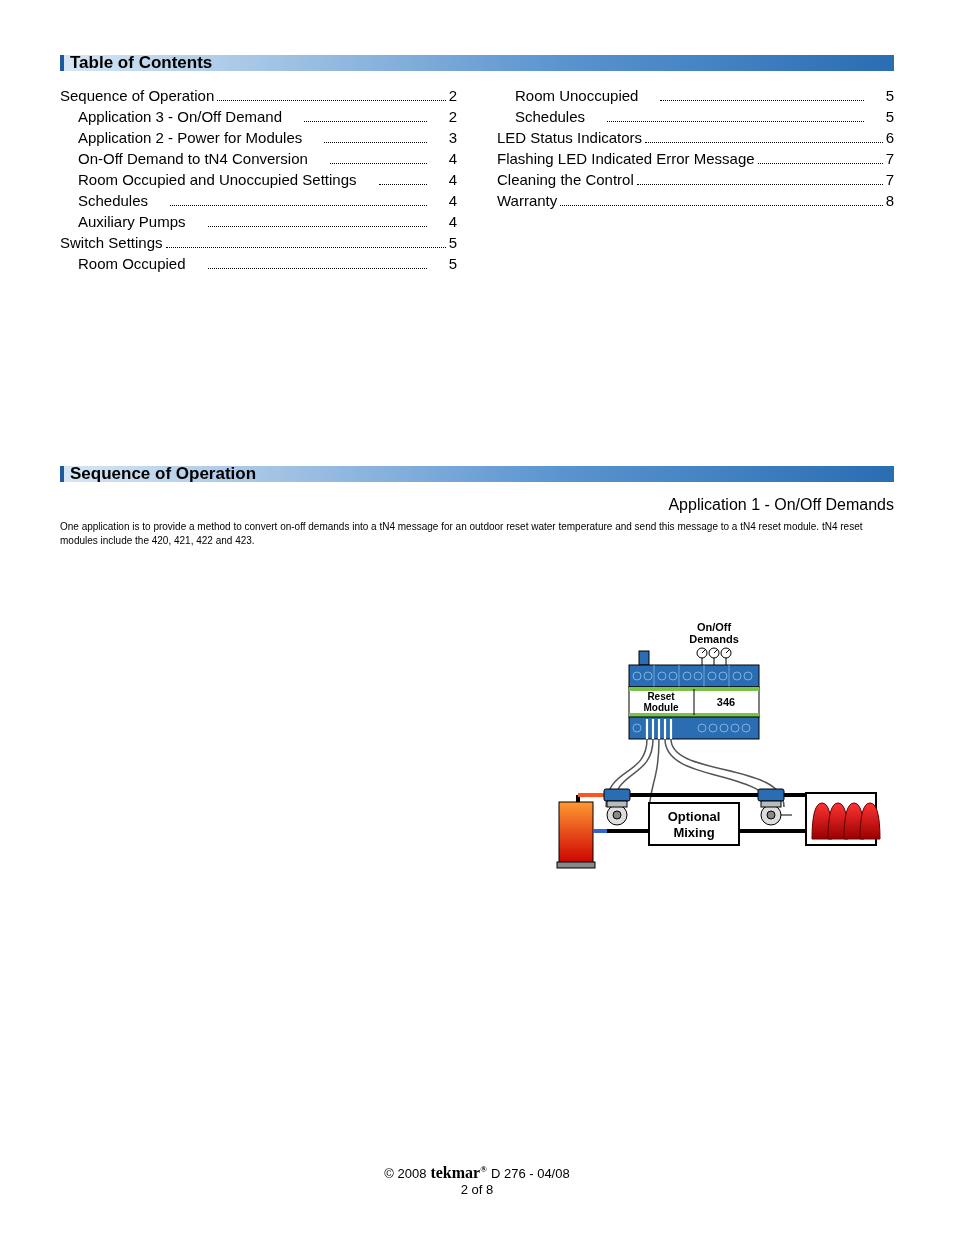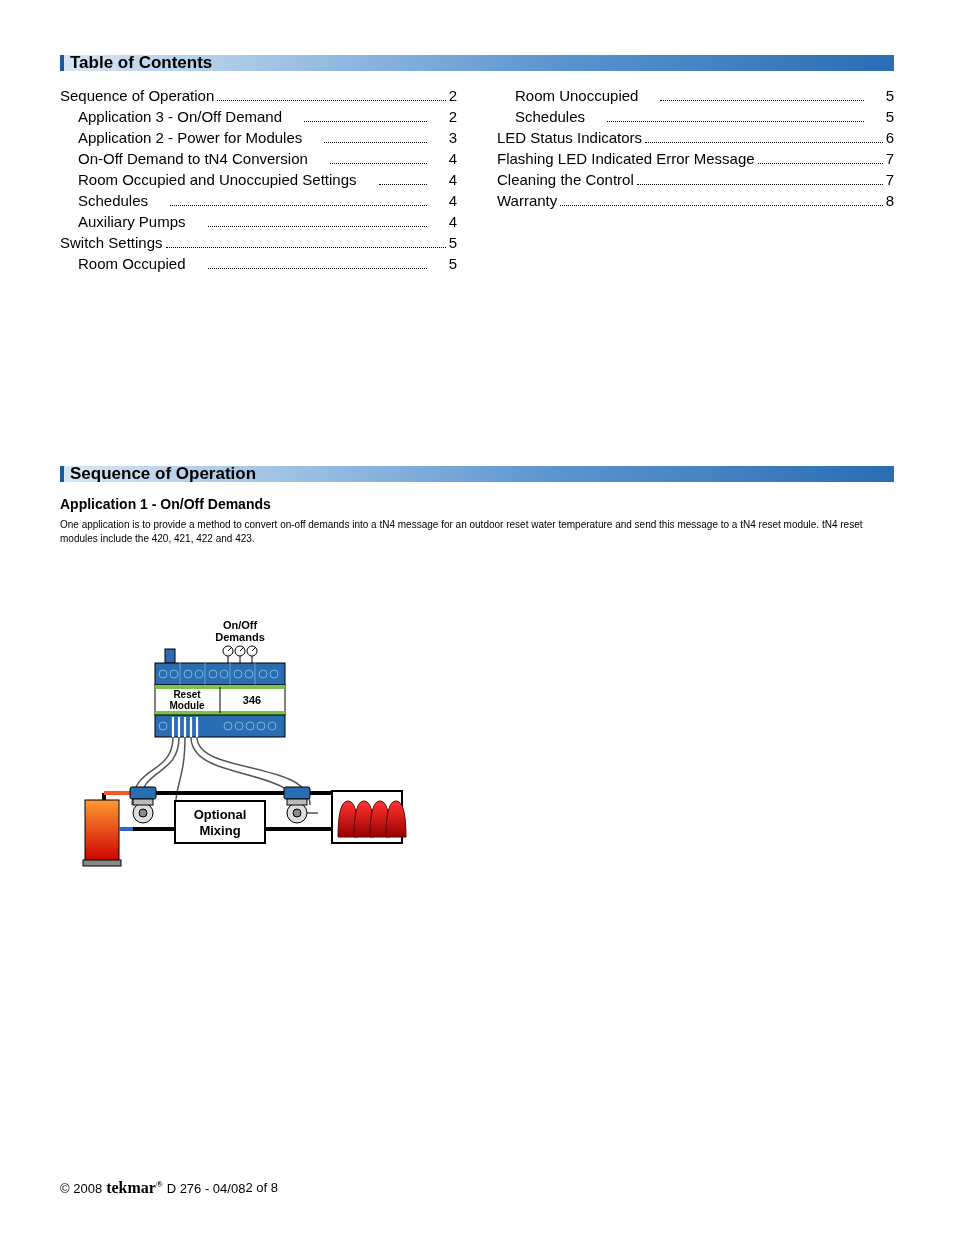--- a/index.html
+++ b/index.html
@@ -42,45 +42,47 @@
   .toc-entry.indent1 { padding-left: 18px; gap: 19px; }
   .toc-title { flex: 0 0 auto; }
   .toc-dots {
     flex: 1 1 auto;
     border-bottom: 1px dotted #000;
     margin: 0 3px 3px 3px;
     height: 0.9em;
   }
   .toc-page { flex: 0 0 auto; }
   .section-title {
-    font-weight: bold;
-    font-size: 14px;
+    font-weight: normal;
+    font-size: 16px;
     margin: 14px 0 6px 0;
+    text-align: right;
   }
   .body-text {
     font-size: 10px;
     line-height: 1.35;
   }
   .spacer { height: 190px; }
   .footer {
     position: absolute;
     bottom: 38px;
     left: 60px;
     right: 60px;
     display: flex;
     align-items: center;
     justify-content: flex-start;
     font-size: 13px;
+    flex-direction: column;
   }
   .footer-left { display: flex; align-items: baseline; gap: 4px; }
   .brand { font-family: Liberation Serif, serif; font-weight: bold; font-size: 16px; }
   .brand sup { font-size: 9px; }
   .diagram-wrap {
     display: flex;
-    justify-content: flex-start;
+    justify-content: flex-end;
     margin-top: 70px;
   }
   svg text { font-family: Arial, Helvetica, sans-serif; }
 </style>
 </head>
 <body>
 
 <div class="h-bar">
   <span>Table of Contents</span>
 </div>

